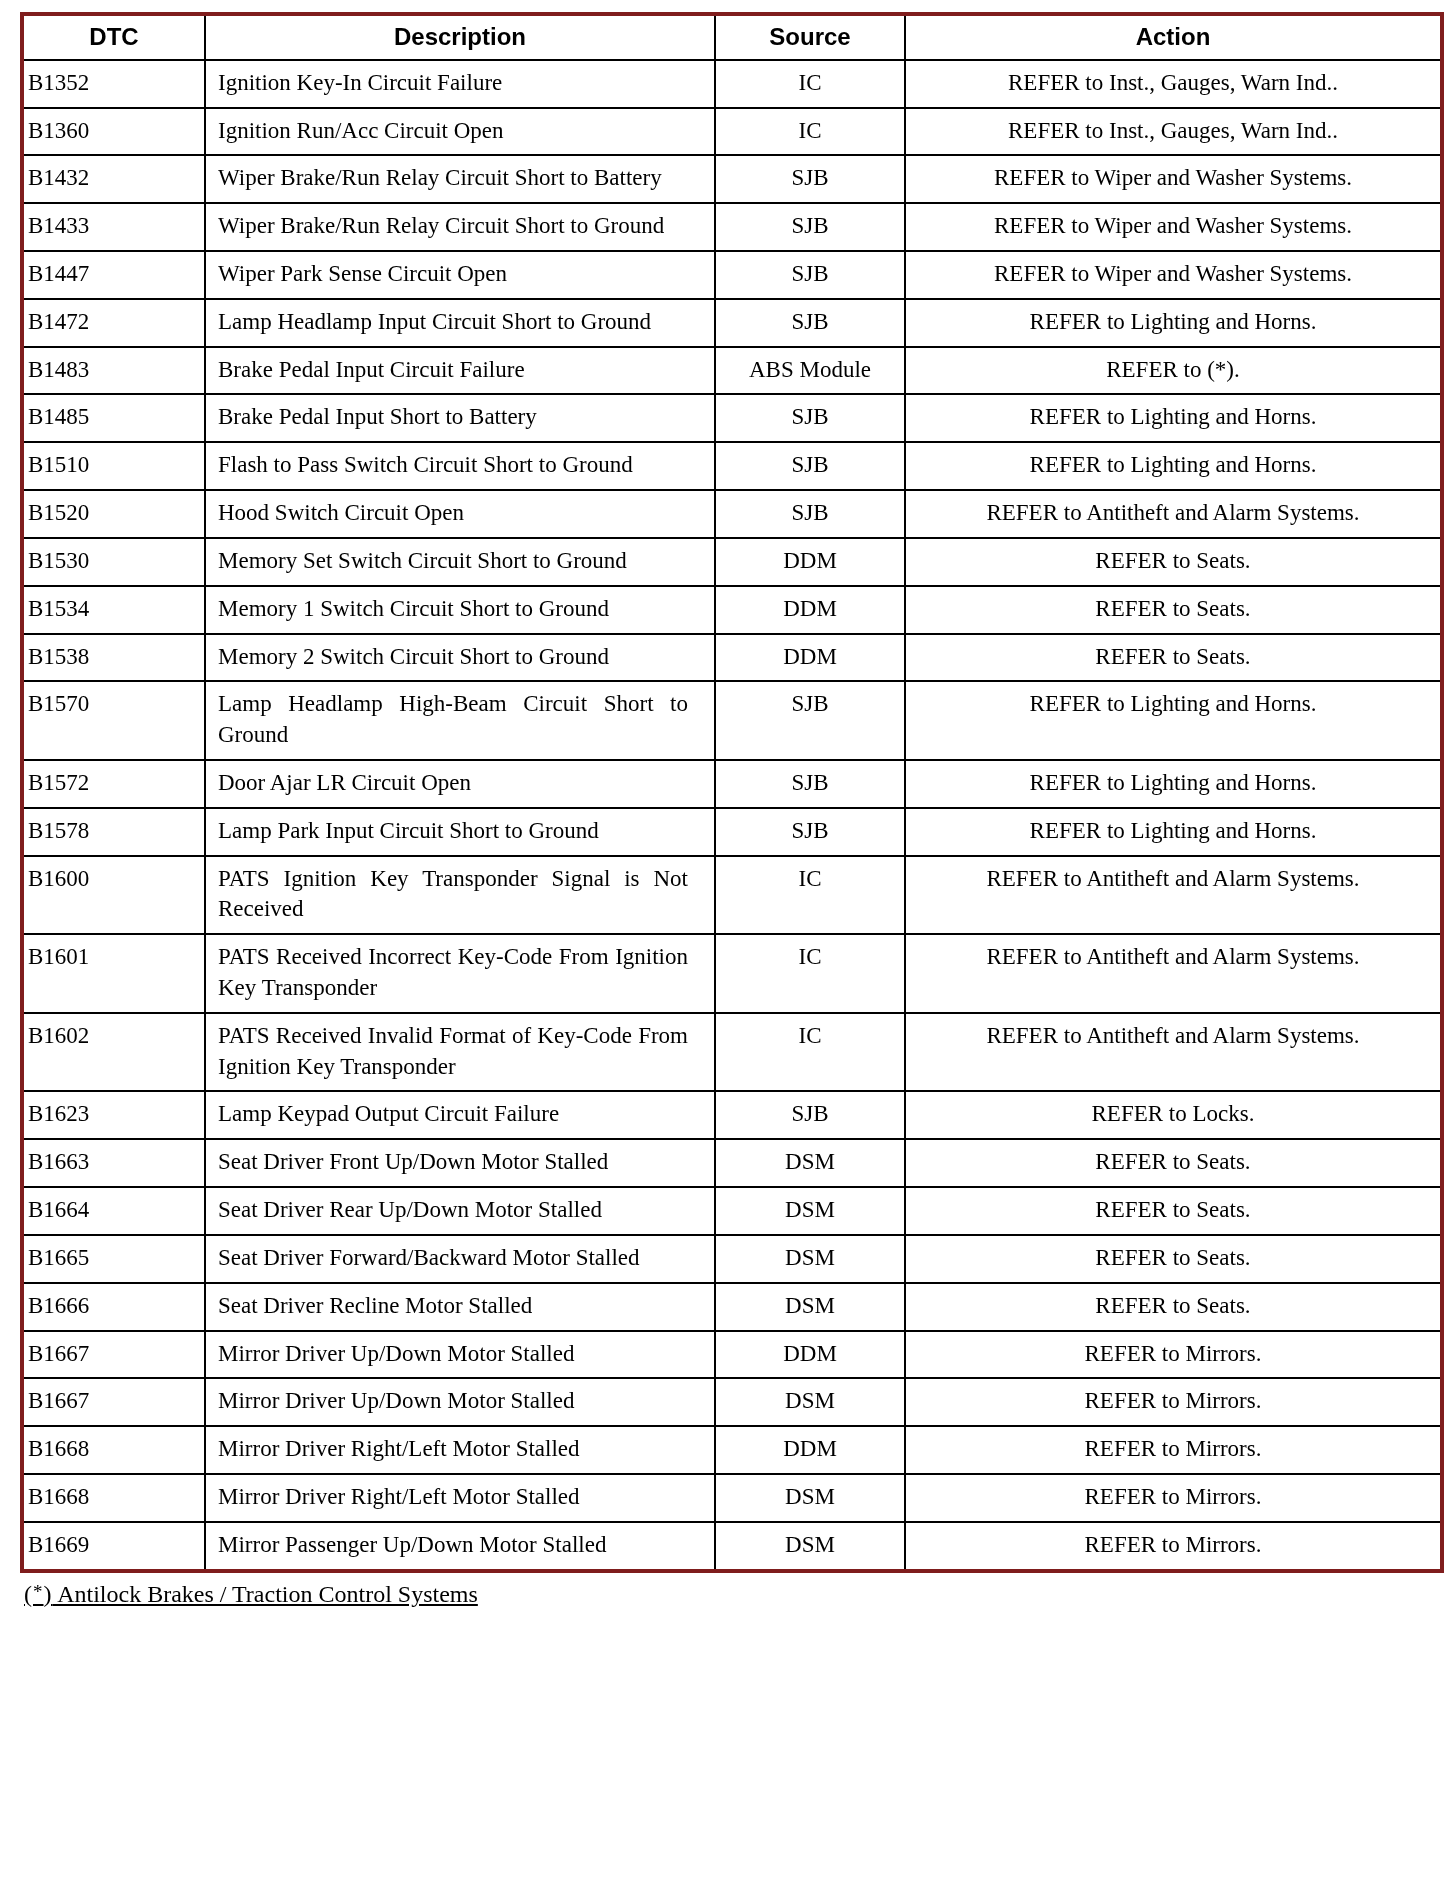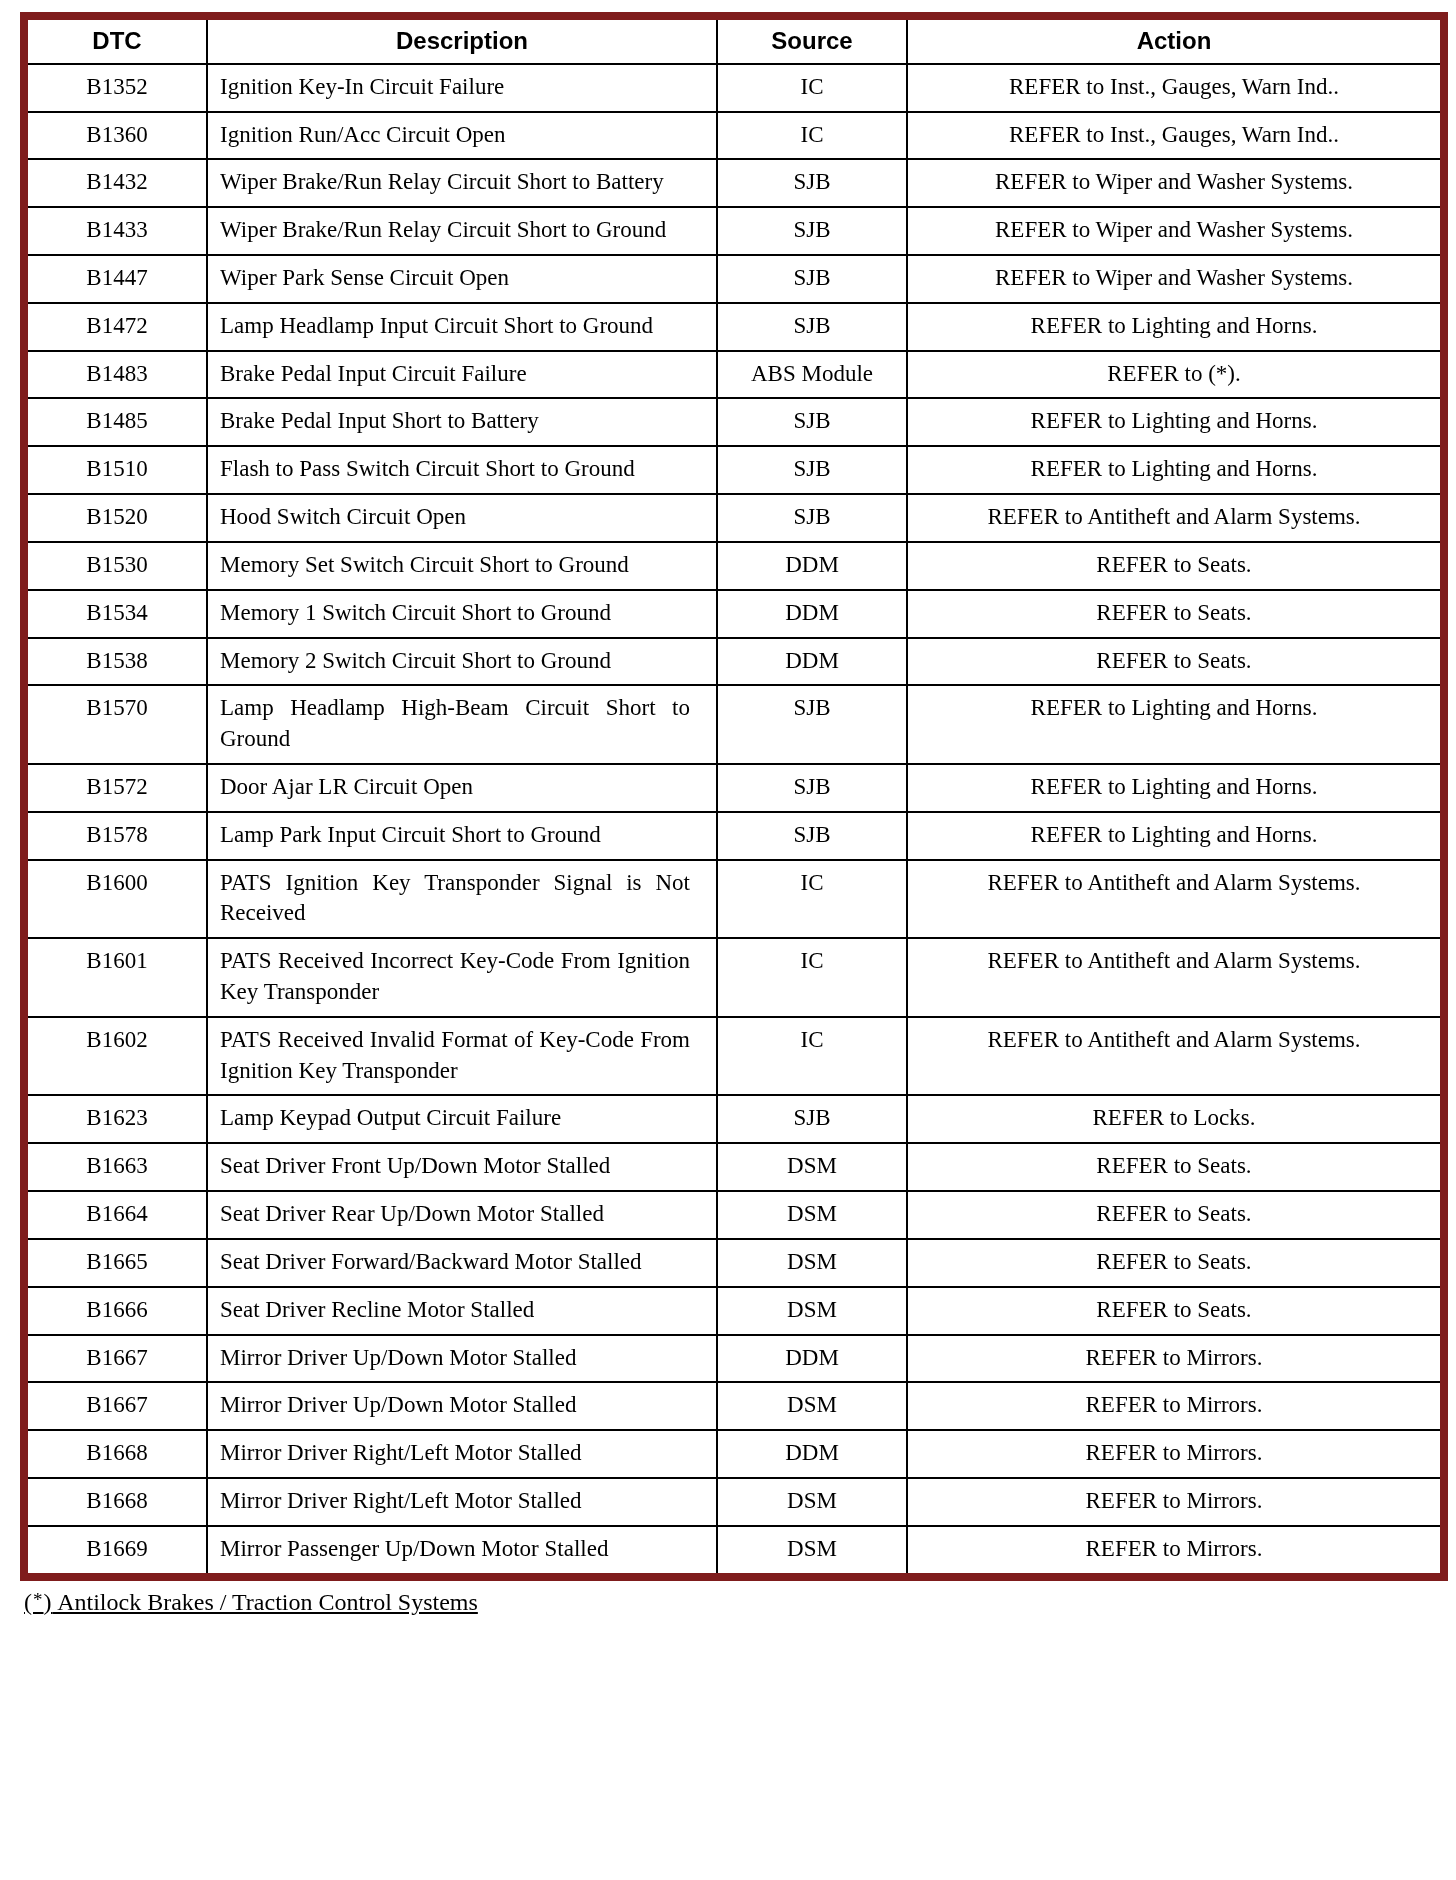--- a/index.html
+++ b/index.html
@@ -13,21 +13,21 @@
     min-height: 1880px;
     font-family: "Liberation Serif", serif;
   }
   .page {
     padding: 12px 16px 0 20px;
   }
   table.dtc-table {
     border-collapse: collapse;
     table-layout: fixed;
     width: 1420px;
-    border: 8px solid #7f1d1d;
+    border: 4px solid #7f1d1d;
   }
   col.c-dtc    { width: 183px; }
   col.c-desc   { width: 510px; }
   col.c-source { width: 190px; }
   col.c-action { width: 537px; }
   th, td {
     border: 2px solid #000;
     vertical-align: top;
     overflow: hidden;
   }
@@ -38,21 +38,21 @@
     text-align: center;
     padding: 7px 6px;
     line-height: 1.2;
   }
   td {
     font-size: 23px;
     line-height: 1.34;
     padding: 7px 12px 8px 12px;
   }
   td.col-dtc {
-    text-align: center;
+    text-align: left;
     padding-left: 4px;
     padding-right: 4px;
   }
   td.col-description {
     text-align: justify;
     text-align-last: left;
     padding-right: 26px;
   }
   td.col-source {
     text-align: center;

